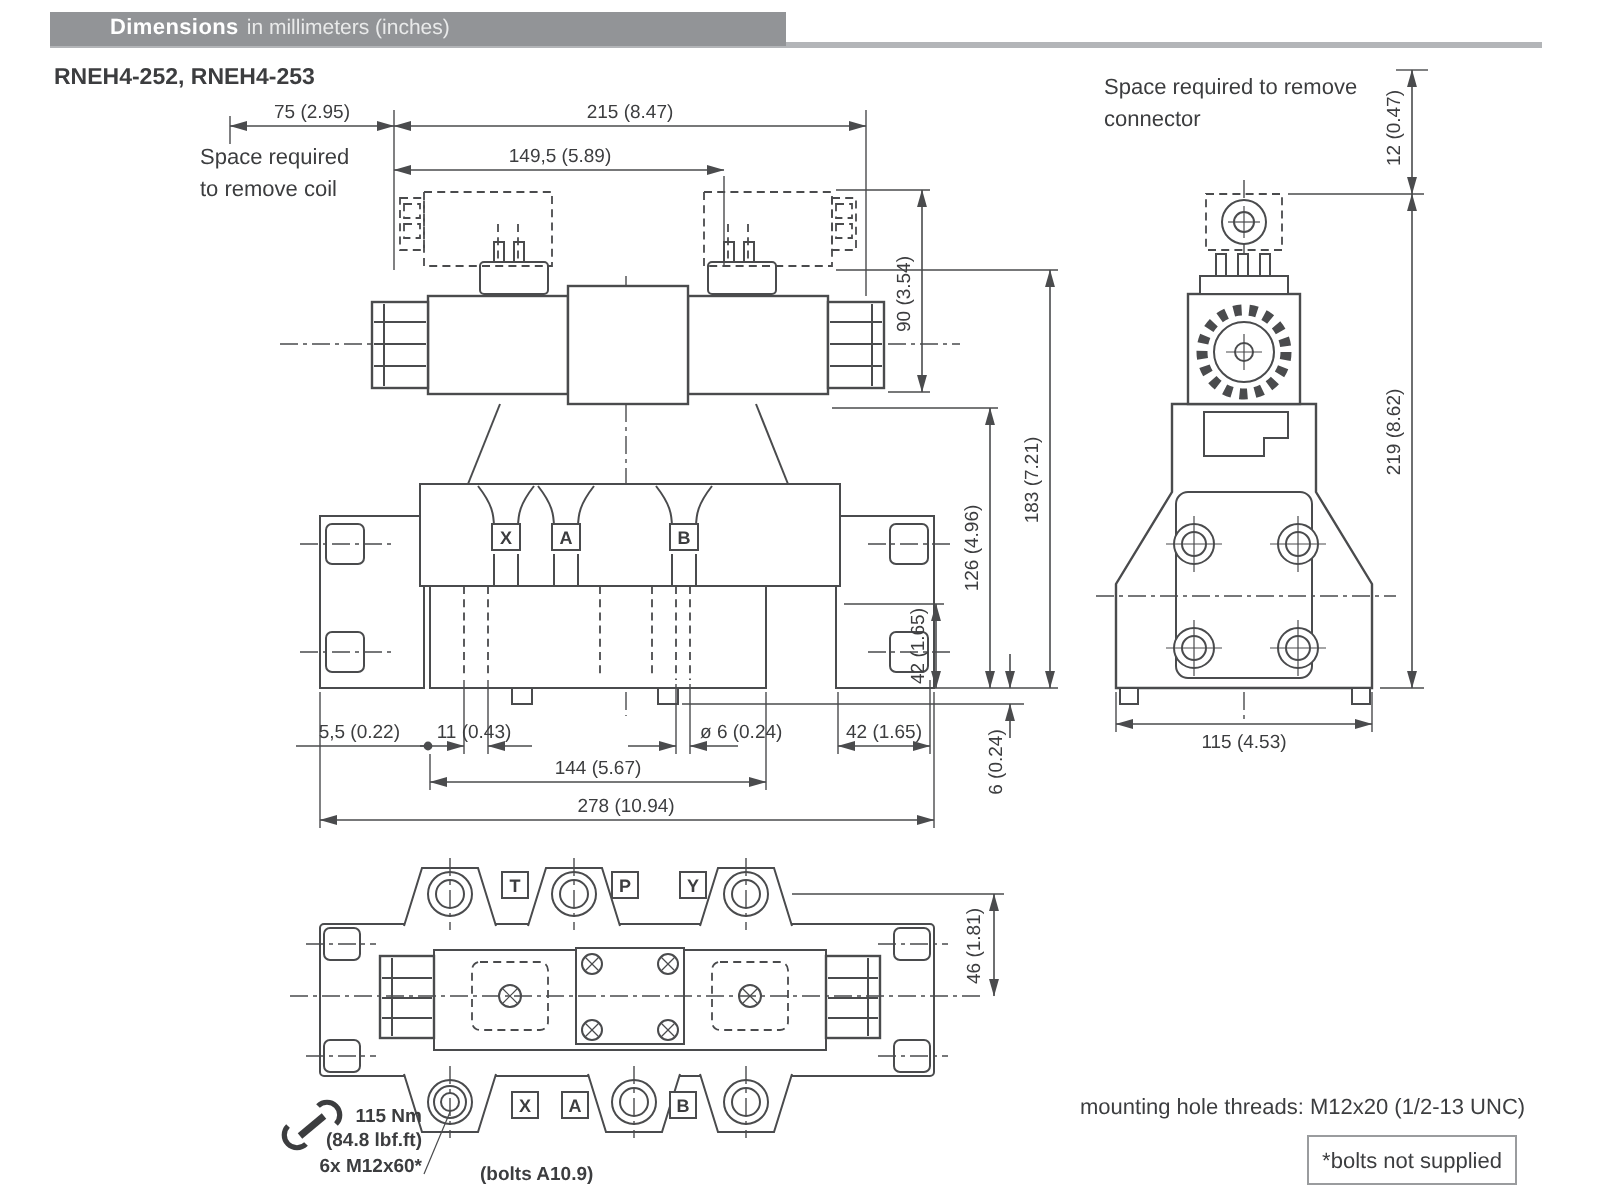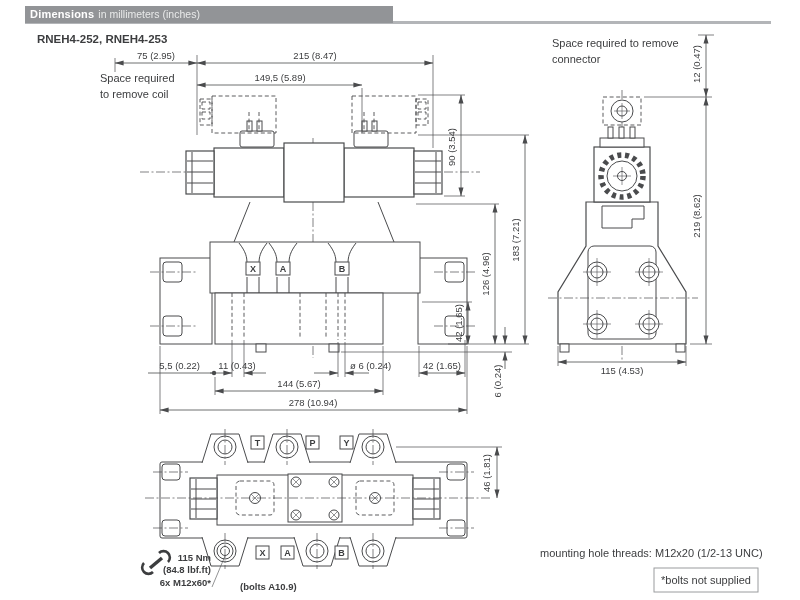--- a/index.html
+++ b/index.html
@@ -1,24 +1,24 @@
 <!DOCTYPE html>
 <html><head>
 <meta charset="utf-8">
 <style>
   html,body{margin:0;padding:0;background:#fff;}
   #page{position:relative;width:800px;height:600px;background:#fff;overflow:hidden;
         font-family:"Liberation Sans",sans-serif;}
   
   #hdr-line{position:absolute;left:25px;top:21px;width:746px;height:3px;background:#b3b5b8;}
   #hdr-bar{position:absolute;left:25px;top:6px;width:368px;height:17px;background:#929497;
-           color:#fff;font-size:11px;line-height:17px;padding-left:5px;box-sizing:border-box;}
+           color:#fff;font-size:11px;line-height:17px;padding-left:30px;box-sizing:border-box;}
   #hdr-bar b{font-weight:bold;letter-spacing:.2px;}
   #hdr-bar span{color:#e9eaea;margin-left:4px;font-size:10.5px;}
-  #model{position:absolute;left:37px;top:33px;font-size:11.5px;font-weight:bold;color:#3c3d3f;}
+  #model{position:absolute;left:27px;top:33px;font-size:11.5px;font-weight:bold;color:#3c3d3f;}
   svg{position:absolute;left:0;top:0;}
   
   .ln{stroke:#4a4b4d;stroke-width:1;fill:none;}
   .lw{stroke:#4a4b4d;stroke-width:1.2;fill:#fff;}
   .lf{stroke:#4a4b4d;stroke-width:1;fill:#fff;}
   .dash{stroke:#4a4b4d;stroke-width:0.9;fill:none;stroke-dasharray:4 2.6;}
   .dashf{stroke:#4a4b4d;stroke-width:0.9;fill:#fff;stroke-dasharray:4 2.6;}
   .cl{stroke:#4a4b4d;stroke-width:0.7;fill:none;stroke-dasharray:9 2.5 2 2.5;}
   .dim{stroke:#4a4b4d;stroke-width:0.8;fill:none;}
   .ext{stroke:#4a4b4d;stroke-width:0.7;fill:none;}

